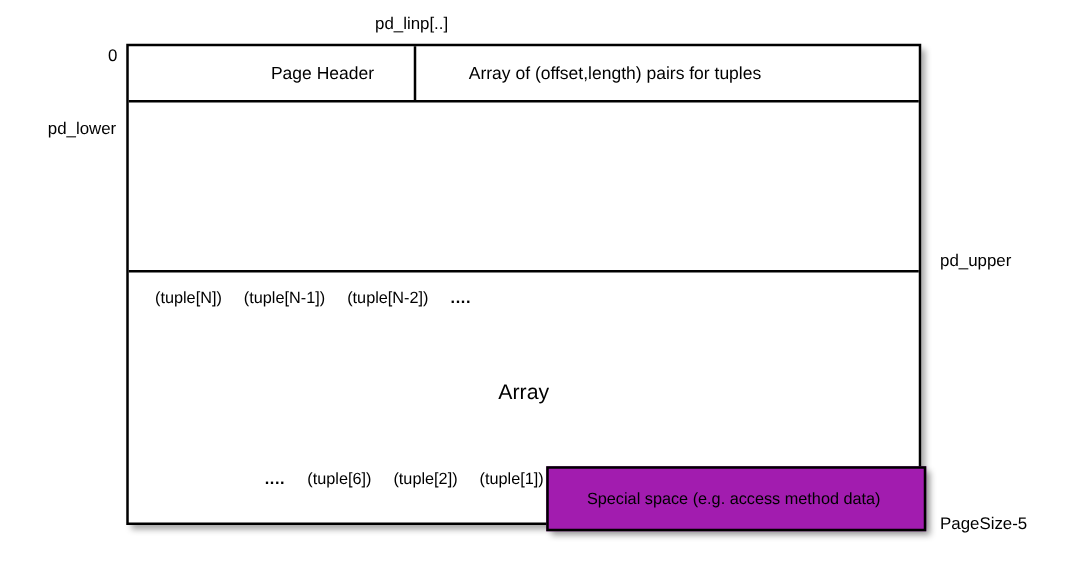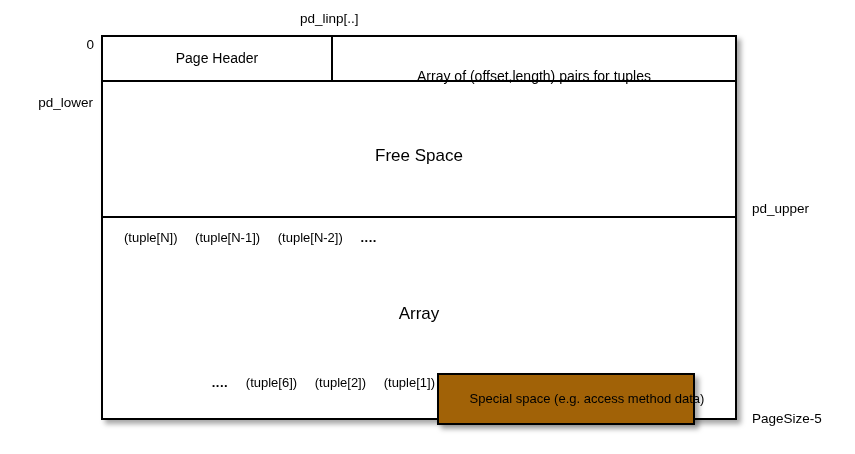--- a/index.html
+++ b/index.html
@@ -66,27 +66,27 @@
     font-size: 14px;
     line-height: 1;
     white-space: nowrap;
   }
 
   .txt-page-header {
     left: 0;
     top: 14px;
     width: 228px;
     text-align: center;
+    padding-left: 41px;
   }
   .txt-linp-array {
     left: 230px;
     top: 14px;
     width: 318px;
-    text-align: right;
-    margin-top: 18px;
+    text-align: center;
   }
   .txt-free-space {
     left: 0;
     top: 110px;
     width: 632px;
     text-align: center;
     font-size: 17px;
   }
   .txt-tuples {
     left: 0;
@@ -115,25 +115,25 @@
     text-align: right;
   }
   .tuple-row .tup { margin-right: 14px; }
   .tuple-row .tup:last-child { margin-right: 0; }
   .tuple-row .dots { font-weight: bold; letter-spacing: 0.5px; }
 
   
   .special-box {
     left: 437px;
     top: 373px;
-    width: 258px;
+    width: 304px;
     height: 52px;
     box-sizing: border-box;
     border: 2px solid #000000;
-    background: #a16207;
+    background: #a21caf;
     box-shadow: 4px 4px 5px rgba(0,0,0,0.35);
     z-index: 5;
   }
   .special-box .special-label {
     position: absolute;
     left: 0;
     top: 17px;
     width: 296px;
     text-align: center;
     font-size: 13px;
@@ -163,21 +163,20 @@
   <div class="abs page-box">
 
     <div class="hline hline-lower"></div>
     <div class="hline hline-upper"></div>
     <div class="vline-header"></div>
 
     <div class="cell-text txt-page-header">Page Header</div>
 
     <div class="cell-text txt-linp-array">Array of (offset,length) pairs for tuples</div>
 
-    <div class="cell-text txt-free-space">Free Space</div>
 
     <div class="tuple-row tuple-row-top">
       <span class="tup">(tuple[N])</span>
       <span class="tup">(tuple[N-1])</span>
       <span class="tup">(tuple[N-2])</span>
       <span class="tup dots">....</span>
     </div>
 
     <div class="cell-text txt-tuples">Array</div>
 

